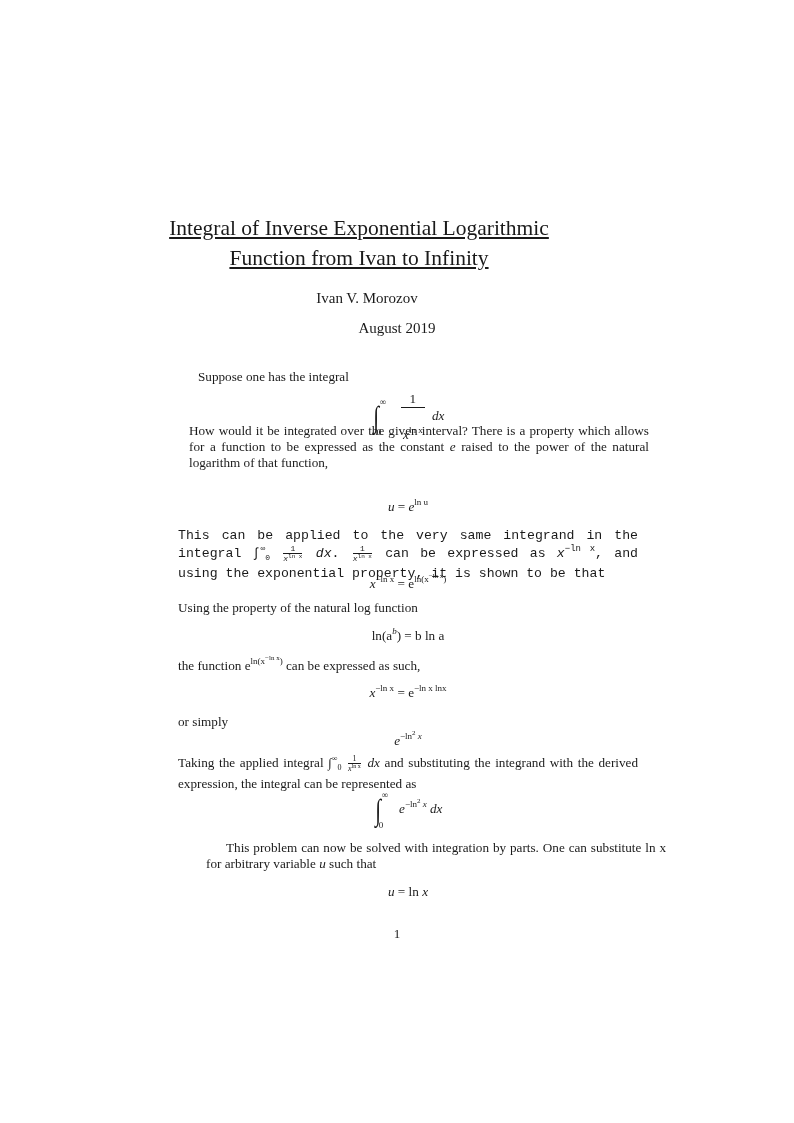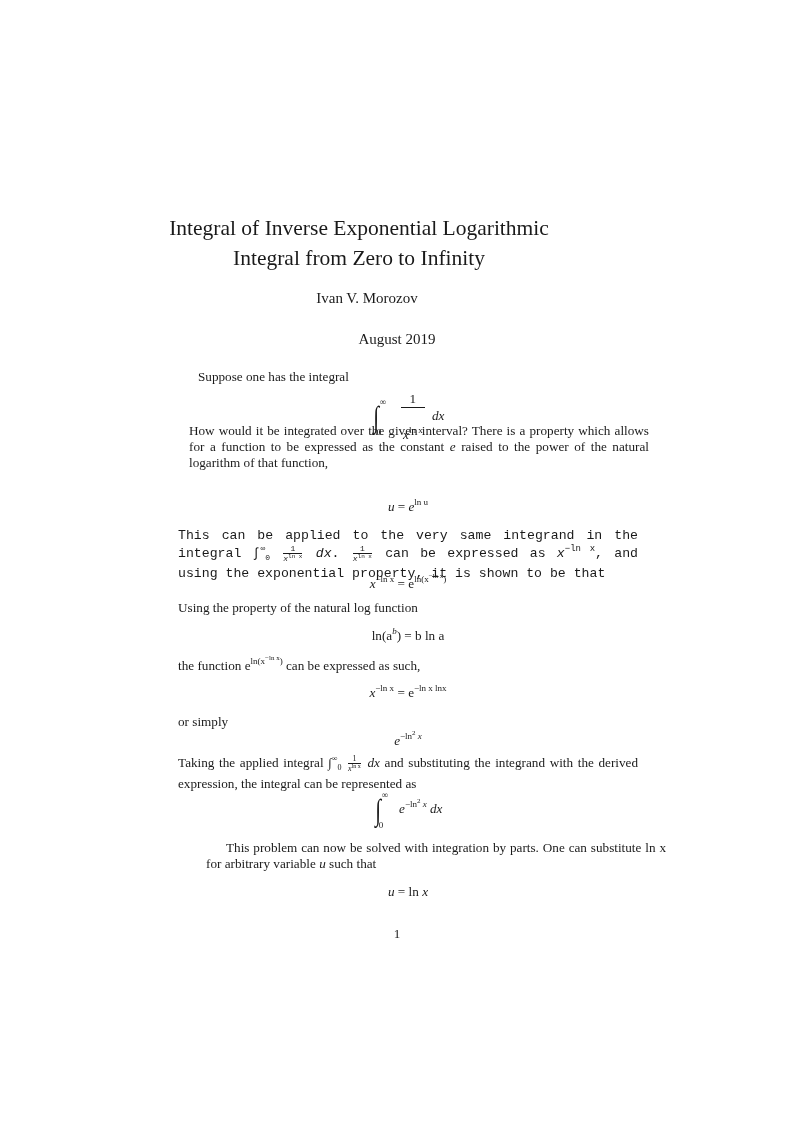--- a/index.html
+++ b/index.html
@@ -1,21 +1,21 @@
 <!DOCTYPE html>
 <html><head>
 <meta charset="utf-8">
 <style>
   html, body { margin: 0; padding: 0; background: #ffffff; }
   body { width: 794px; height: 1123px; position: relative; overflow: hidden;
          font-family: "Liberation Serif", "DejaVu Serif", serif; color: #1a1a1a; }
   .abs { position: absolute; }
-  .title { left: 0; width: 718px; text-align: center; font-size: 21.5px; line-height: 30px; top: 213px; }
+  .title { left: 0; width: 718px; text-align: center; font-size: 21.5px; line-height: 30px; top: 213px; text-decoration: underline; }
   .author { left: 0; width: 734px; text-align: center; font-size: 15px; top: 290px; }
-  .date { left: 0; width: 794px; text-align: center; font-size: 15px; top: 320px; margin-top: 11px; }
+  .date { left: 0; width: 794px; text-align: center; font-size: 15px; top: 320px; }
   .para { left: 178px; width: 460px; font-size: 13.2px; line-height: 16.2px; text-align: justify; }
   .para.indent { text-indent: 20px; }
   .center { left: 178px; width: 460px; text-align: center; font-size: 13.2px; }
   i, .mi { font-style: italic; }
   sup { font-size: 9px; line-height: 0; vertical-align: 6px; }
   sup sup { font-size: 7px; vertical-align: 4px; }
   .intbig { font-size: 30px; font-style: italic; display: inline-block; transform: scaleX(0.7); vertical-align: middle; }
   .lims { display: inline-block; vertical-align: middle; position: relative; width: 14px; height: 40px; font-size: 9px; }
   .lims .up { position: absolute; top: 0; left: 0; }
   .lims .lo { position: absolute; bottom: 0; left: -3px; }
@@ -26,21 +26,21 @@
   .fsm .num { line-height: 9px; }
   .fsm .den { border-top: 0.6px solid #1a1a1a; line-height: 9px; }
   .intsm { font-style: italic; font-size: 13px; }
   .pagenum { left: 0; width: 794px; text-align: center; font-size: 13.2px; top: 926px; }
 </style>
 </head>
 <body>
 
 <div class="abs title">
   <div>Integral of Inverse Exponential Logarithmic</div>
-  <div>Integral from Zero to Infinity</div>
+  <div>Function from Ivan to Infinity</div>
 </div>
 <div class="abs author">Ivan V. Morozov</div>
 <div class="abs date">August 2019</div>
 
 <div class="abs para indent" style="top:369px;">Suppose one has the integral</div>
 
 <div class="abs center" style="top:392px;">
   <span class="intbig">∫</span><span class="lims"><span class="up">∞</span><span class="lo">0</span></span>
   <span class="frac">
       <span class="num">1</span>

